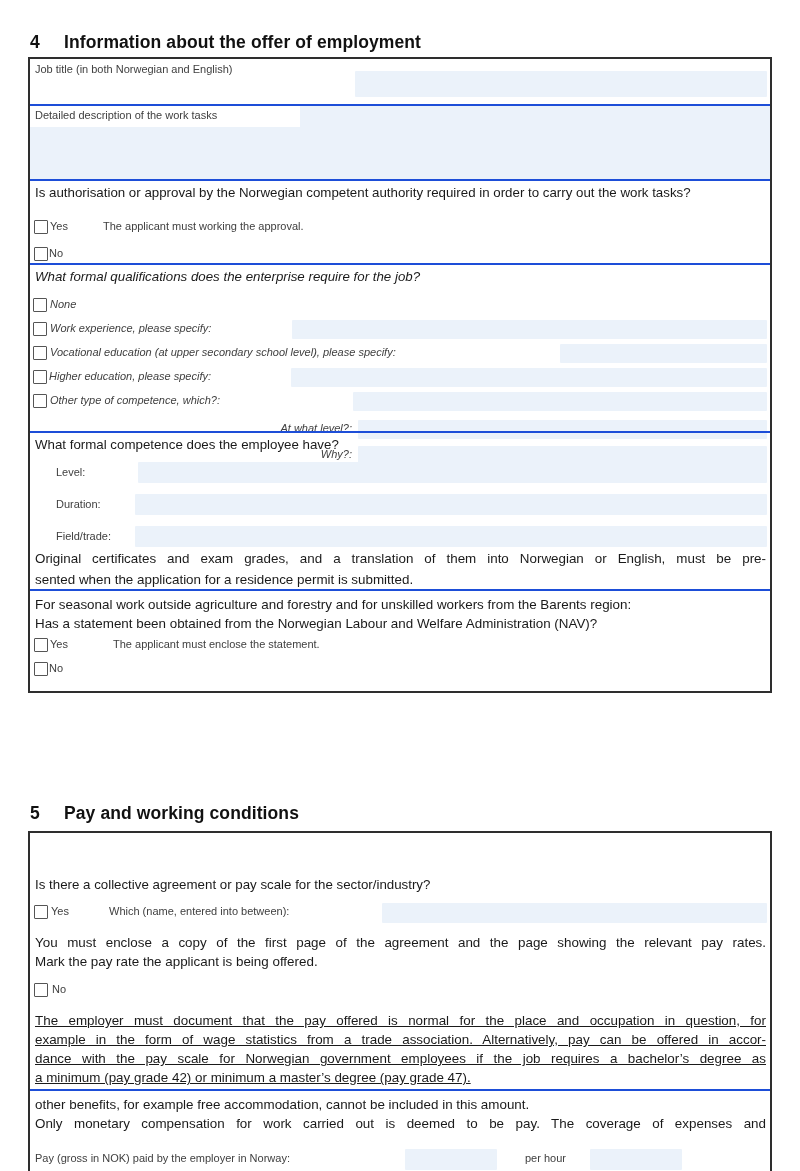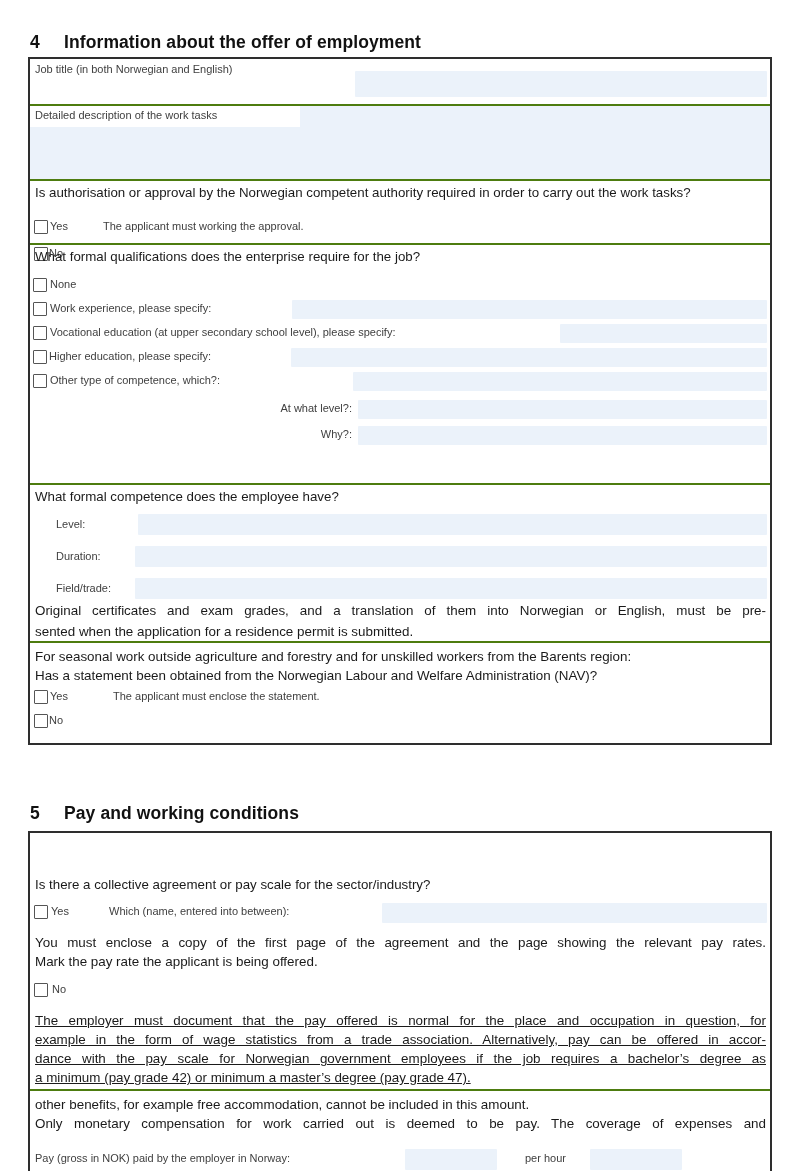--- a/index.html
+++ b/index.html
@@ -26,21 +26,21 @@
   }
   .heading .num { width: 34px; }
   .ftable {
     position: absolute;
     left: 28px;
     width: 744px;
     border: 2px solid #2e2e2e;
     background: #fff;
   }
   .frow { position: relative; width: 100%; }
-  .frow + .frow { border-top: 2px solid #4d7c0f; }
+  .frow + .frow { border-top: 2px solid #1d4ed8; }
   .abs { position: absolute; white-space: nowrap; }
   .q { font-size: 13.3px; color: #1a1a1a; }
   .lbl { font-size: 11px; color: #404040; }
   .field {
     position: absolute;
     background: #ebf2fa;
     border-radius: 1px;
   }
   .cbx {
     position: absolute;
@@ -85,30 +85,30 @@
       <span class="abs lbl" style="left:5px; top:4px;">Job title (in both Norwegian and English)</span>
       <div class="field" style="left:325px; top:12px; right:3px; height:26px;"></div>
     </div>
 
     <div class="frow cellblue" style="height:75px;">
       <div class="field" style="left:0; top:0; right:0; bottom:0;"></div>
       <div class="chip" style="left:0; top:0; width:270px; height:21px;"></div>
       <span class="abs lbl" style="left:5px; top:3px;">Detailed description of the work tasks</span>
     </div>
 
-    <div class="frow" style="height:64px;text-align:center;">
+    <div class="frow" style="height:84px;text-align:center;">
       <span class="abs q" style="left:5px; top:4px;">Is authorisation or approval by the Norwegian competent authority required in order to carry out the work tasks?</span>
       <span class="cbx" style="left:4px; top:39px;"></span>
       <span class="abs lbl" style="left:20px; top:39px;">Yes</span>
       <span class="abs lbl" style="left:73px; top:39px;">The applicant must working the approval.</span>
       <span class="cbx" style="left:4px; top:66px;"></span>
       <span class="abs lbl" style="left:19px; top:66px;">No</span>
     </div>
 
-    <div class="frow" style="height:240px;">
+    <div class="frow" style="height:168px;font-style:italic;">
       <span class="abs q" style="left:5px; top:4px;">What formal qualifications does the enterprise require for the job?</span>
 
       <span class="cbx" style="left:3px; top:33px;"></span>
       <span class="abs lbl" style="left:20px; top:33px;">None</span>
 
       <span class="cbx" style="left:3px; top:57px;"></span>
       <span class="abs lbl" style="left:20px; top:57px;">Work experience, please specify:</span>
       <div class="field" style="left:262px; top:55px; right:3px; height:19px;"></div>
 
       <span class="cbx" style="left:3px; top:81px;"></span>

